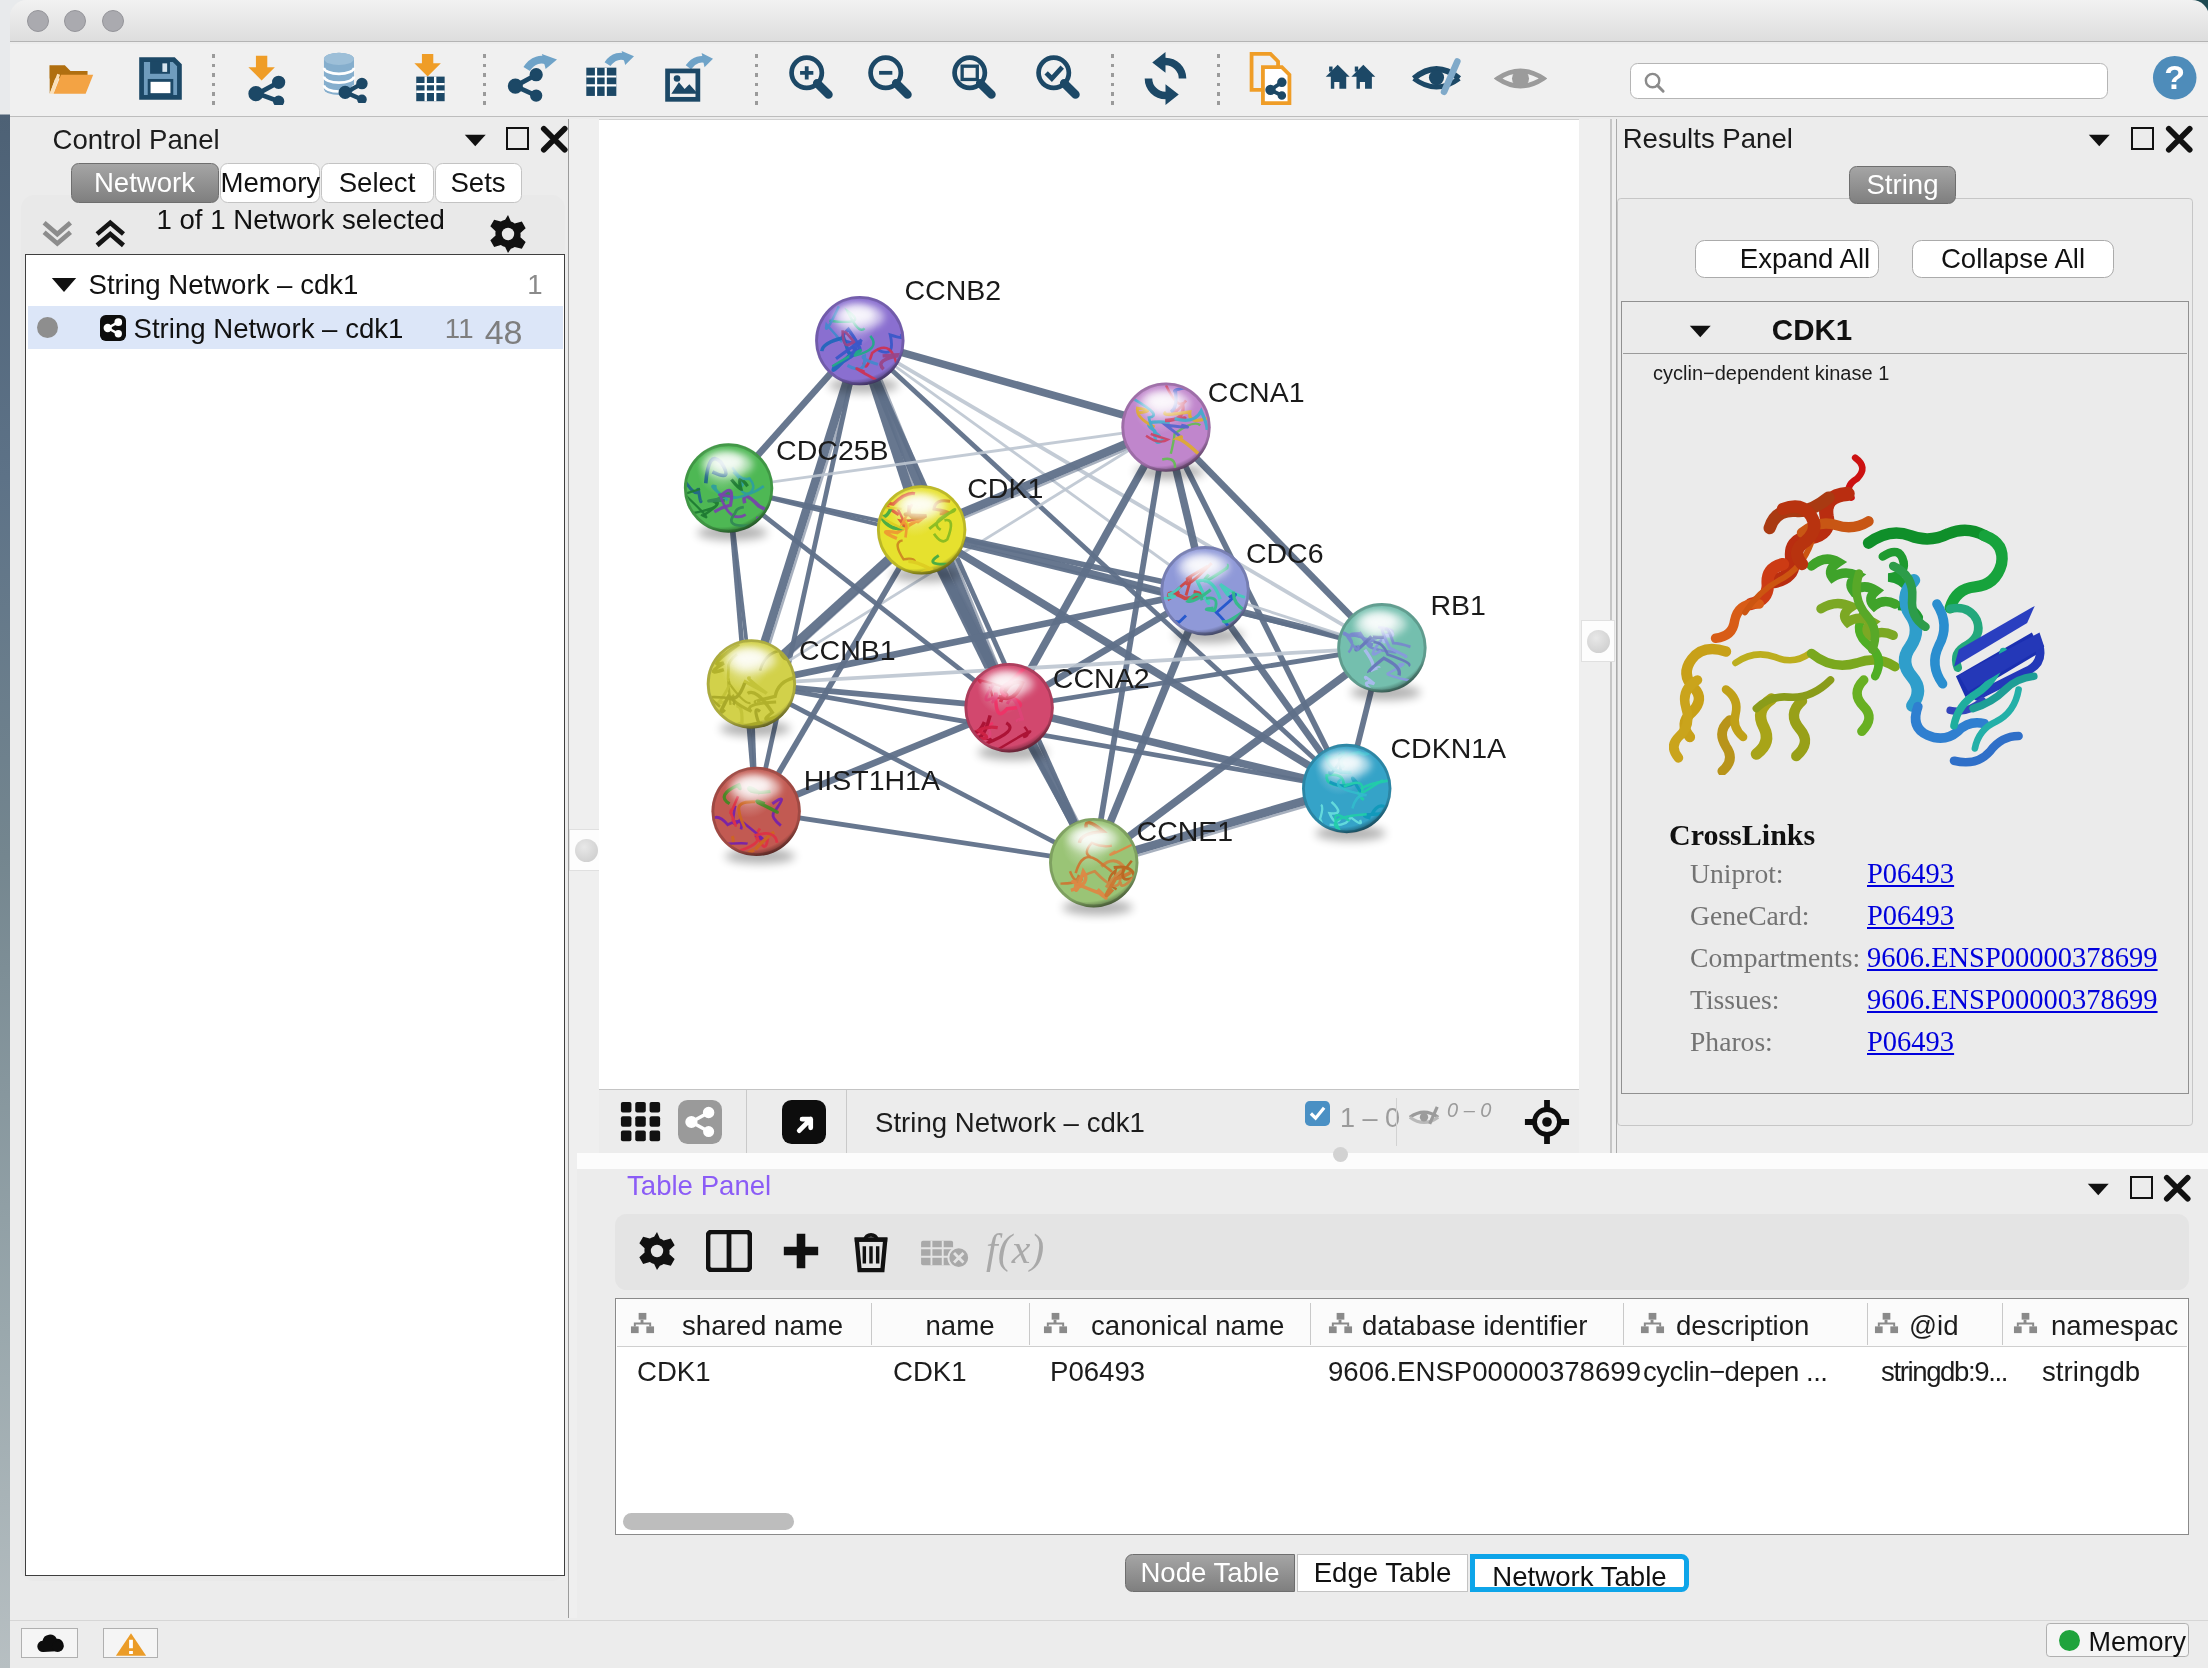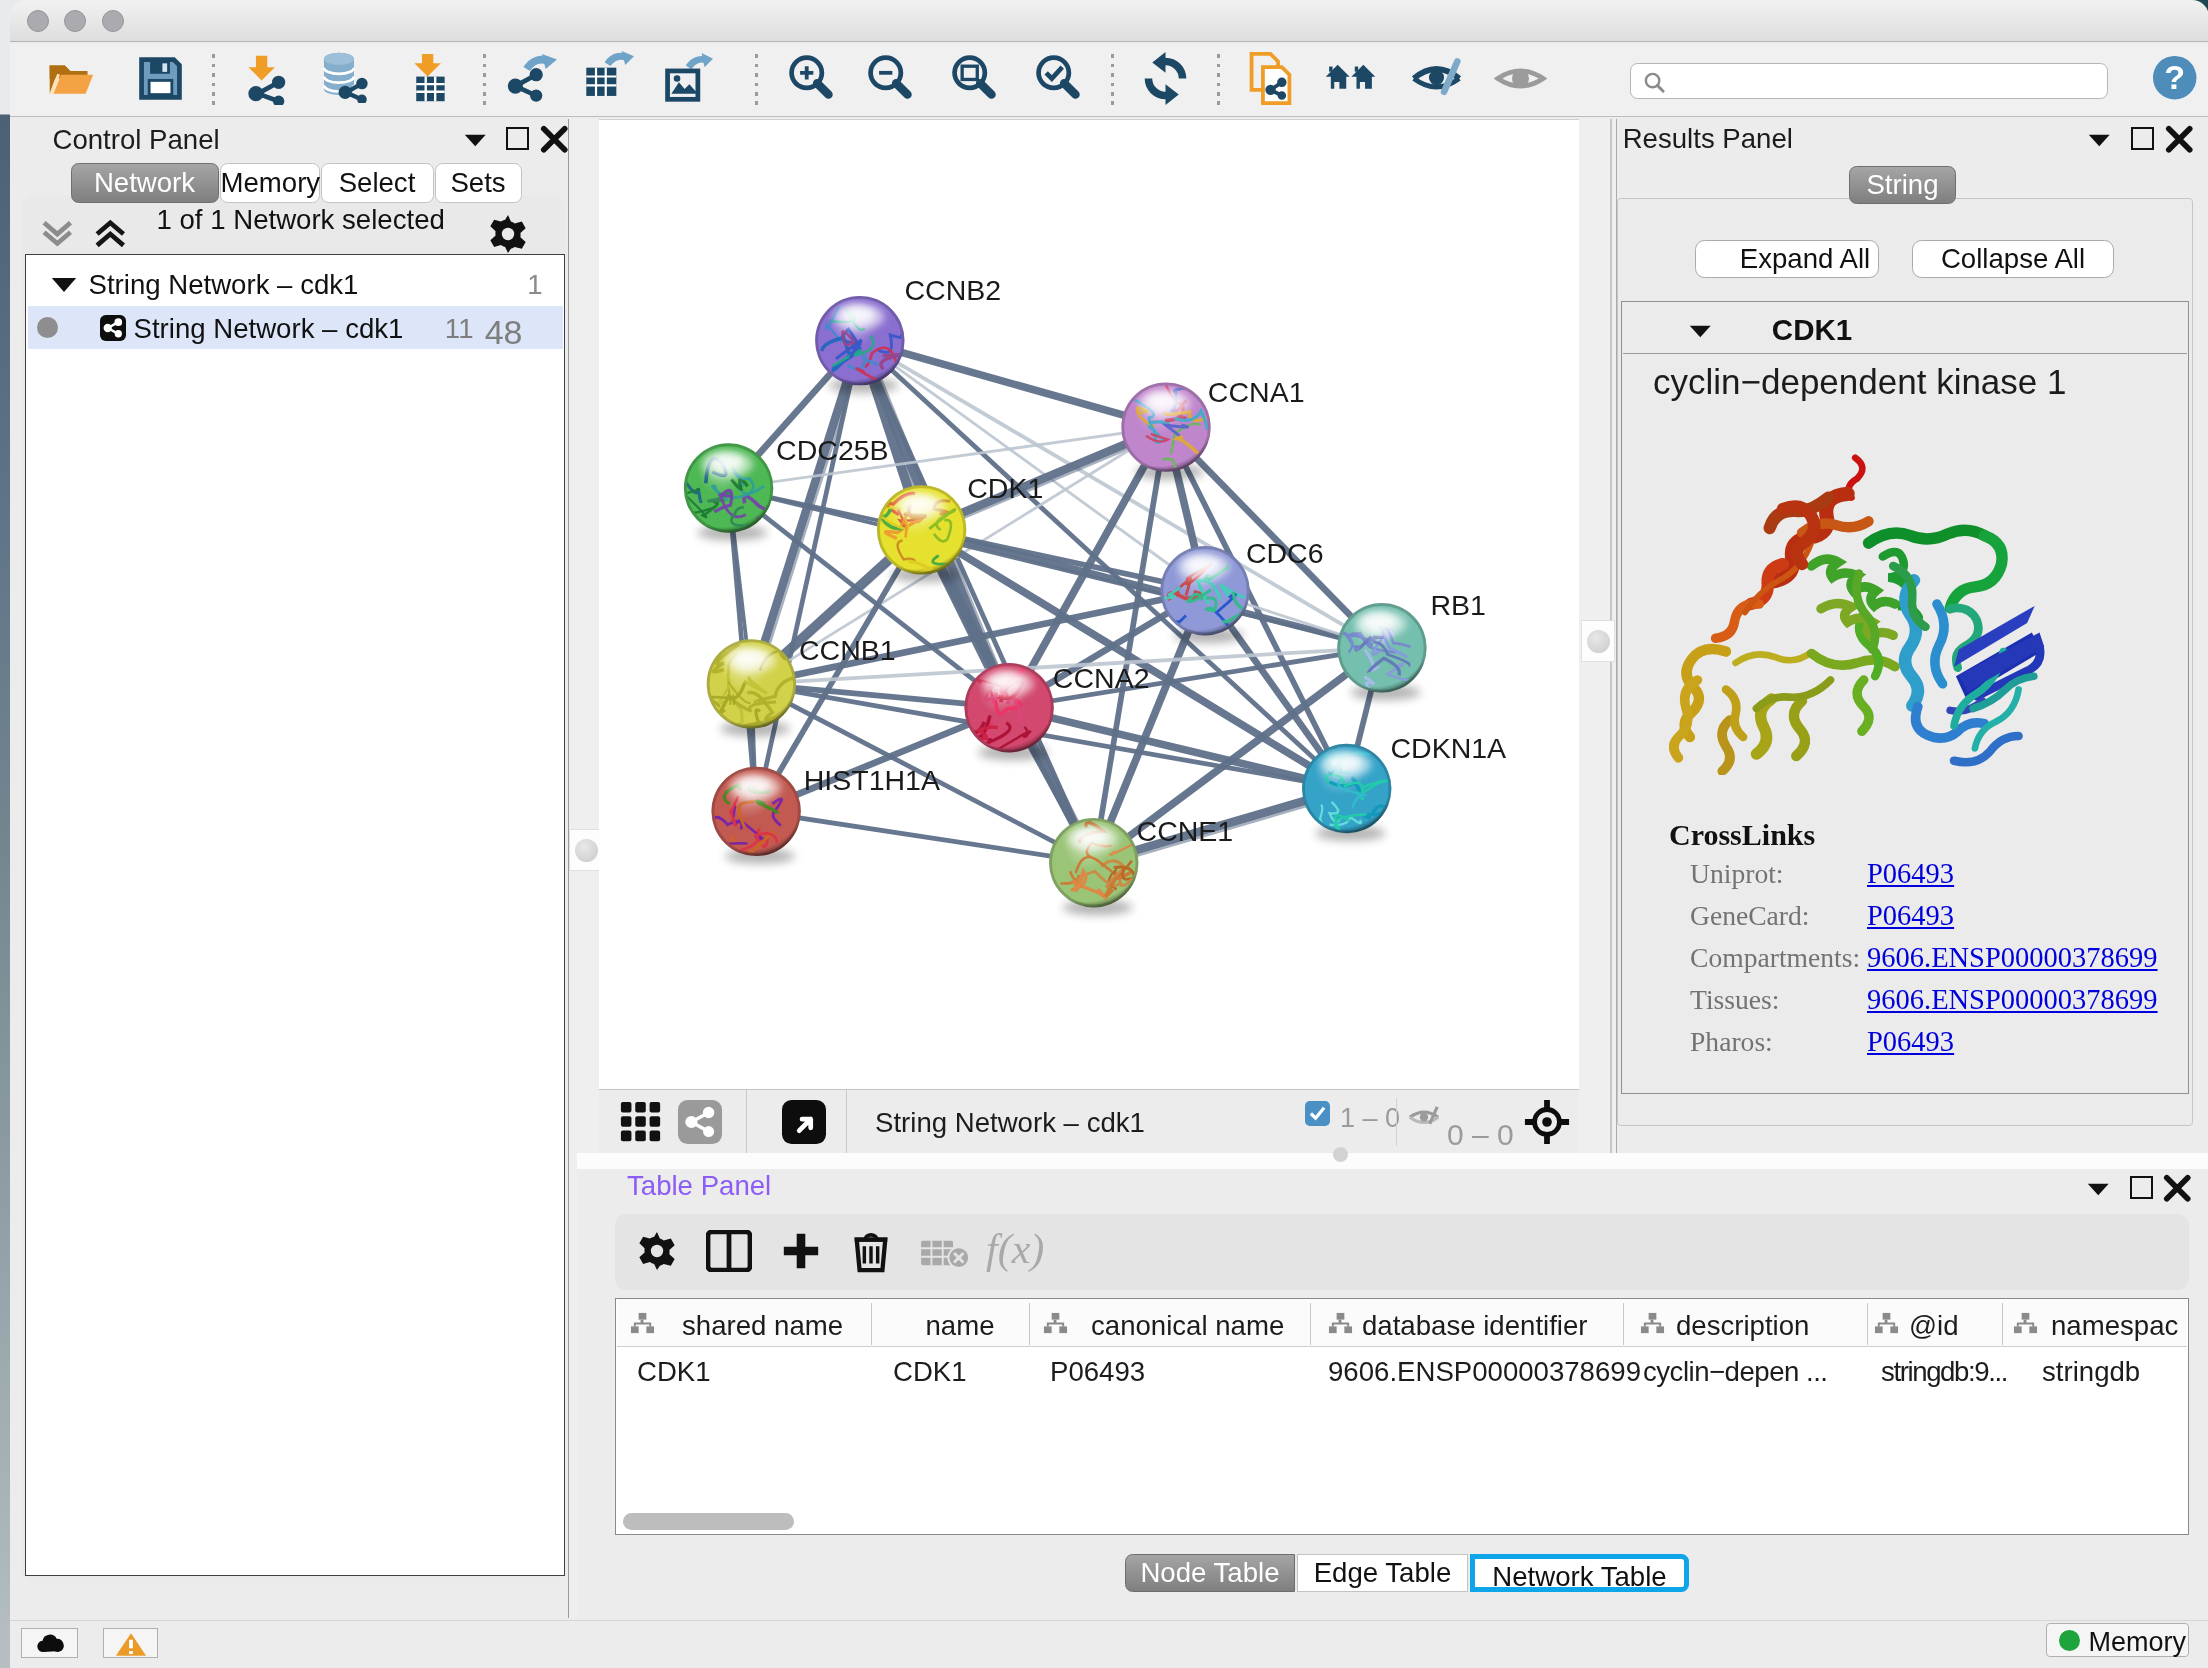--- a/index.html
+++ b/index.html
@@ -694,21 +694,21 @@
       <path d="M3 9 l5 5 9 -11" fill="none" stroke="#fff" stroke-width="3.4"></path>
     </svg>
   <div class="abs" style="left:741px; top:13.3px; font-size:27px; color:#9b9b9b;">1 – 0</div>
   <div class="abs" style="left:797px; top:7.6px; width:0; height:48px; border-left:1.9px solid #d2d2d2;"></div>
   <svg class="abs" style="left:808px; top:13.3px;" width="34" height="28.5" viewBox="0 0 36 30">
     <path d="M3 15 Q18 4 33 15" fill="none" stroke="#9b9b9b" stroke-width="3.4"></path>
     <path d="M3 15 Q18 26 33 15" fill="none" stroke="#b9b9b9" stroke-width="3.4"></path>
     <path d="M24 22 L32 4" stroke="#9b9b9b" stroke-width="3.4"></path>
     <circle cx="18" cy="15" r="4.4" fill="#9b9b9b"></circle>
   </svg>
-  <div class="abs" style="left:848px; top:28px; font-size:30px; color:#9b9b9b;">0 – 0</div>
+  <div class="abs" style="left:848px; top:9px; font-size:20px; color:#9b9b9b;font-style:italic;">0 – 0</div>
   <svg class="abs" style="left:924px; top:7.6px;" width="48" height="48" viewBox="0 0 50 50">
     <circle cx="25" cy="25" r="13" fill="none" stroke="#0d0d0d" stroke-width="5"></circle>
     <path d="M25 2 v12 M25 36 v12 M2 25 h12 M36 25 h12" stroke="#0d0d0d" stroke-width="6"></path>
     <circle cx="25" cy="25" r="5" fill="#0d0d0d"></circle>
   </svg>
 </div>
 <div id="resultspanel">
   <div class="abs" style="left:5.7px; top:3.8px; font-size:27.6px; color:#1c1c1c;">Results Panel</div>
   <svg class="abs" style="left:468px; top:10.5px;" width="28.5" height="19" viewBox="0 0 30 20">
       <path d="M4 5 h22 l-11 12 z" fill="#111"></path>
@@ -720,21 +720,21 @@
   <div class="abs" style="left:232px; top:47px; width:107px; height:38px; background:linear-gradient(#a5a5a5,#7f7f7f); border:1px solid #6e6e6e; border-radius:7.6px; color:#fff; font-size:27.6px; text-align:center; line-height:36px; z-index:3;">String</div>
   <div class="abs" style="left:0px; top:79px; width:576px; height:928px; background:#ebebeb; border:1.9px solid #c6c6c6; border-radius:3.8px; z-index:1;"></div>
   <div class="abs" style="left:78px; top:121px; width:184px; height:38px; background:#fff; border:1.9px solid #ababab; border-radius:9.5px; font-size:27.6px; color:#111; text-align:center; line-height:35px; z-index:2;padding-left:36px;">Expand All</div>
   <div class="abs" style="left:295px; top:121px; width:202px; height:38px; background:#fff; border:1.9px solid #ababab; border-radius:9.5px; font-size:27.6px; color:#111; text-align:center; line-height:35px; z-index:2;">Collapse All</div>
   <div class="abs" style="left:3.8px; top:182px; width:568px; height:793px; background:#ebebeb; border:1.9px solid #909090; z-index:2;"></div>
   <svg class="abs" style="left:69px; top:202px; z-index:3;" width="28.5" height="19" viewBox="0 0 30 20">
       <path d="M4 5 h22 l-11 12 z" fill="#111"></path>
     </svg>
   <div class="abs" style="left:100px; top:194px; width:190px; font-size:29.5px; font-weight:bold; color:#111; text-align:center; z-index:3;">CDK1</div>
   <div class="abs" style="left:5.7px; top:234px; width:564px; height:0; border-top:1.9px solid #9a9a9a; z-index:3;"></div>
-  <div class="abs" style="left:36px; top:243px; font-size:35px; color:#1c1c1c; z-index:3;">cyclin−dependent kinase 1</div>
+  <div class="abs" style="left:36px; top:243px; font-size:20px; color:#1c1c1c; z-index:3;">cyclin−dependent kinase 1</div>
   <svg class="abs" style="left:52px; top:333px; z-index:3;" width="380" height="323" viewBox="0 0 400 340" id="protein">
 <g fill="none" stroke-linecap="round">
 <path d="M196 6 q14 10 2 22 q-14 8 -6 20" stroke="#cc1111" stroke-width="7"></path>
 <path d="M188 44 q-26 2 -22 24 q4 18 -18 22 q-22 2 -18 24 q2 18 -20 22" stroke="#b92d10" stroke-width="15"></path>
 <path d="M168 48 q-20 16 -34 14 q-22 -2 -28 18" stroke="#a93a12" stroke-width="13"></path>
 <path d="M120 118 q-18 4 -16 22 q0 16 -18 20" stroke="#cc3b14" stroke-width="13"></path>
 <path d="M95 160 q-22 -2 -26 18 q-2 16 -20 18" stroke="#d85c16" stroke-width="10"></path>
 <path d="M150 95 q-10 28 -34 40 q-22 12 -36 34" stroke="#cc5511" stroke-width="6"></path>
 <path d="M60 210 q-24 -8 -36 8 q-12 16 2 30 q12 12 -2 26 q-14 12 -2 26" stroke="#c8a018" stroke-width="11"></path>
 <path d="M30 240 q-18 10 -12 30 q6 18 -8 30 q-10 10 0 22" stroke="#caa41c" stroke-width="10"></path>

